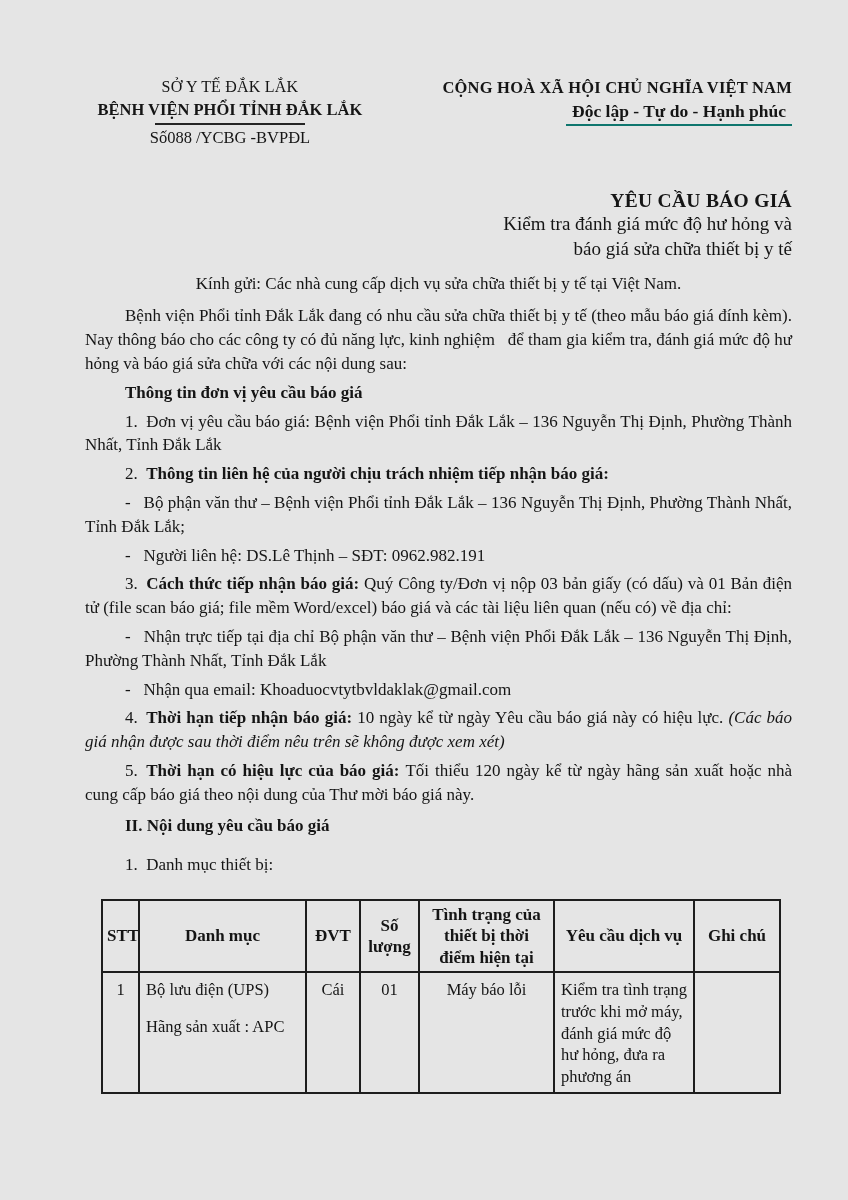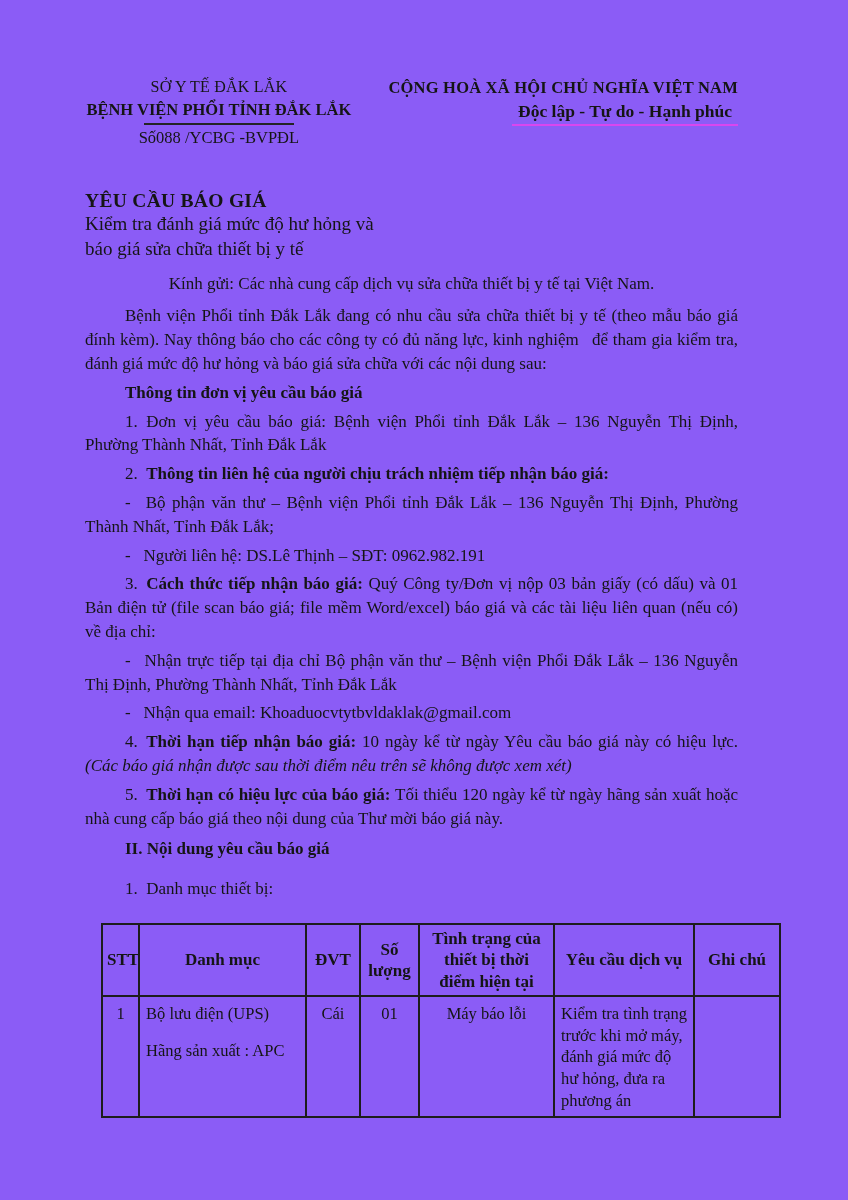--- a/index.html
+++ b/index.html
@@ -1,35 +1,35 @@
 <!DOCTYPE html>
 <html><head>
 <meta charset="utf-8">
 <style>
   html,body { margin:0; padding:0; background:#ffffff; }
   .page {
-    width:848px; height:1200px; background:#8b5cf6; color:#151515;
+    width:848px; height:1200px; background:#e5e5e5; color:#151515;
     font-family:"Liberation Serif","DejaVu Serif",serif;
     font-size:17px; box-sizing:border-box; position:relative;
-    padding:78px 110px 0 85px; overflow:hidden;
+    padding:78px 56px 0 85px; overflow:hidden;
   }
   
   .header-row { display:flex; }
   .header-left { width:41%; text-align:center; }
   .header-right { width:59%; text-align:right; }
   .h-dept { font-size:16px; letter-spacing:.2px; }
   .h-org { font-size:16.5px; font-weight:bold; margin-top:4px; }
   .h-rule-left { width:150px; border-bottom:2px solid #242424; margin:3px auto 3px; height:0; }
   .h-number { font-size:16.5px; }
   .h-national { font-size:16.5px; font-weight:bold; letter-spacing:.2px; }
   .h-motto { display:inline-block; font-size:17.5px; font-weight:bold; margin-top:3px;
-             padding:0 6px 2px; border-bottom:2px solid #d946ef; }
+             padding:0 6px 2px; border-bottom:2px solid #0f766e; }
   .h-date { font-style:italic; font-size:17px; margin-top:1px; white-space:pre-wrap; }
   
-  .title-block { text-align:left; margin-top:42px; }
+  .title-block { text-align:right; margin-top:42px; }
   .title-main { font-size:19.5px; font-weight:bold; letter-spacing:.3px; }
   .title-sub { font-size:19px; font-weight:normal; line-height:1.3; }
   .salutation { text-align:center; margin-top:13px; }
   
   .doc-paragraphs { margin-top:10px; }
   p.para { margin:0 0 5px; text-indent:40px; text-align:justify; line-height:1.4; }
   p.para span.b { font-weight:bold; }
   p.para span.i { font-style:italic; }
   p.para.heading-ii { margin-top:7px; margin-bottom:16px; }
   

